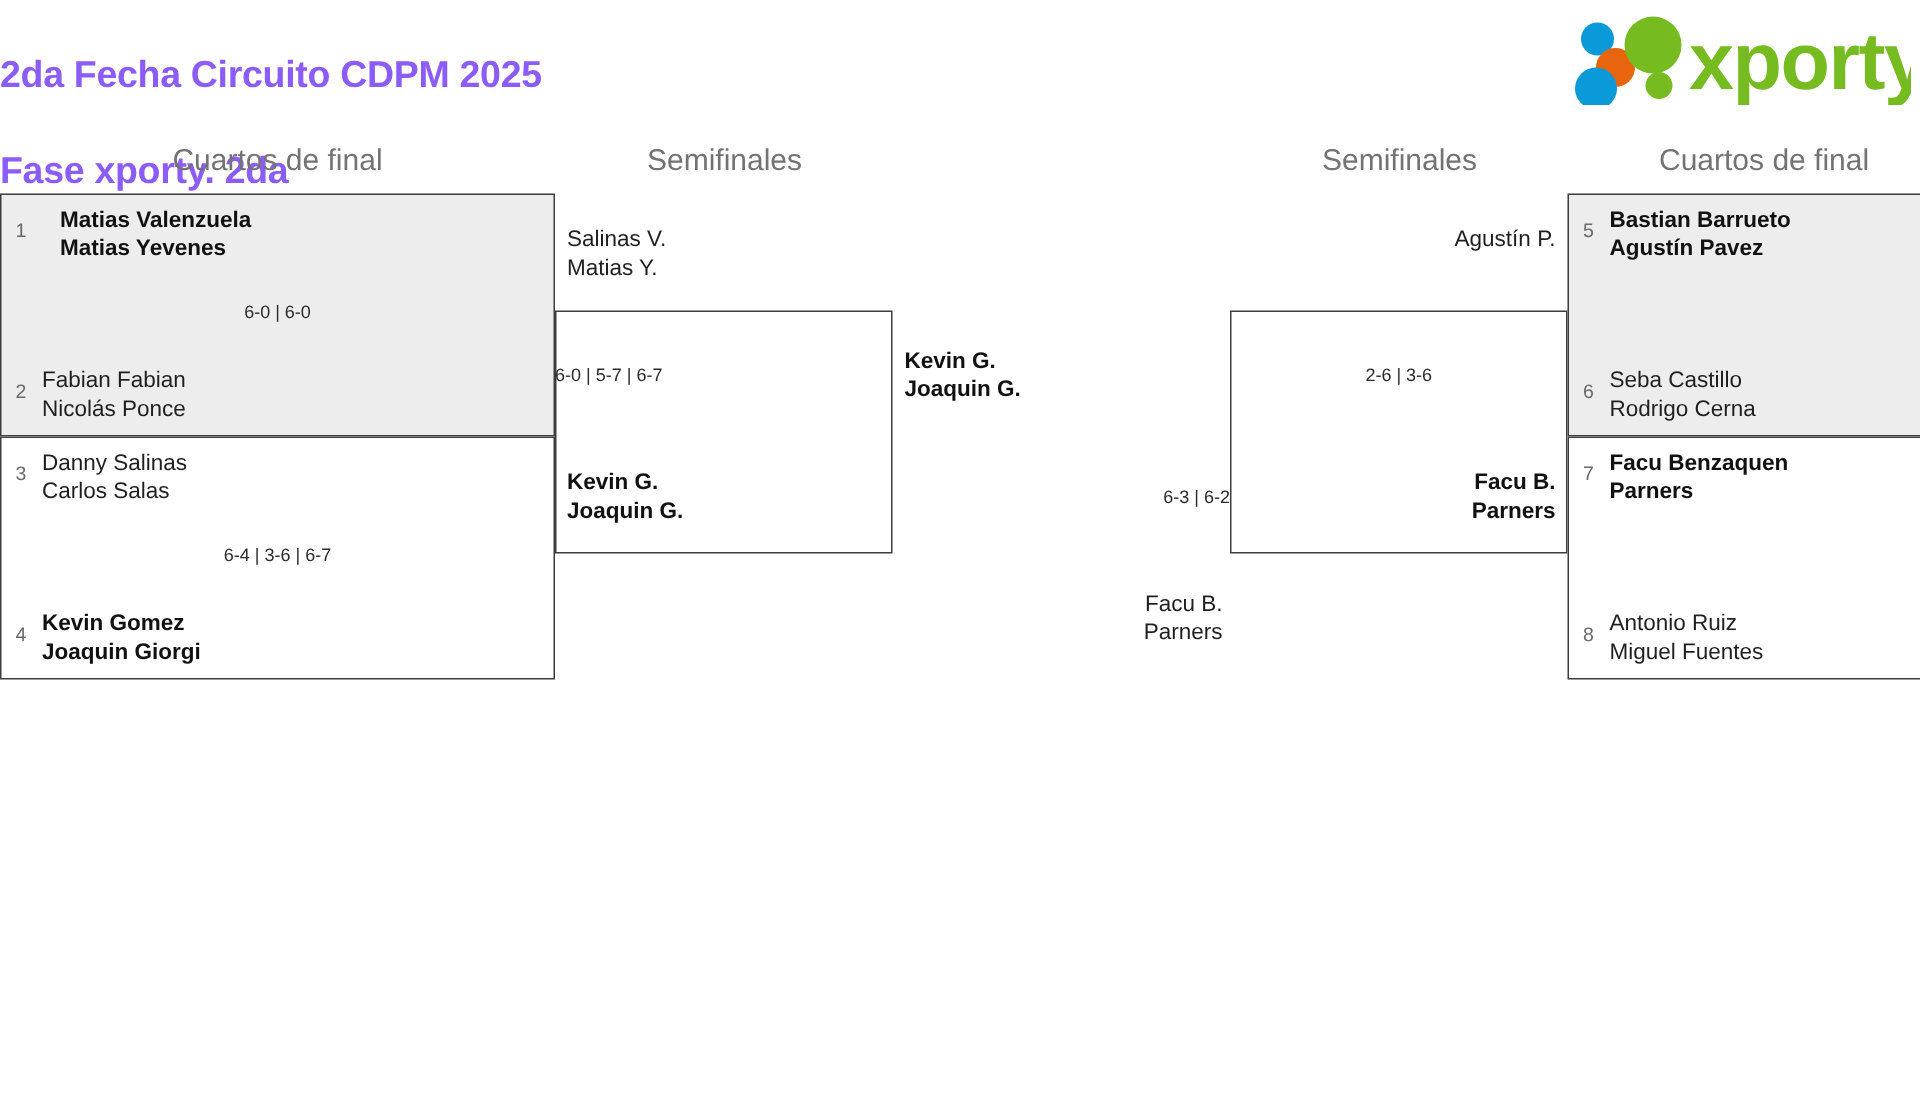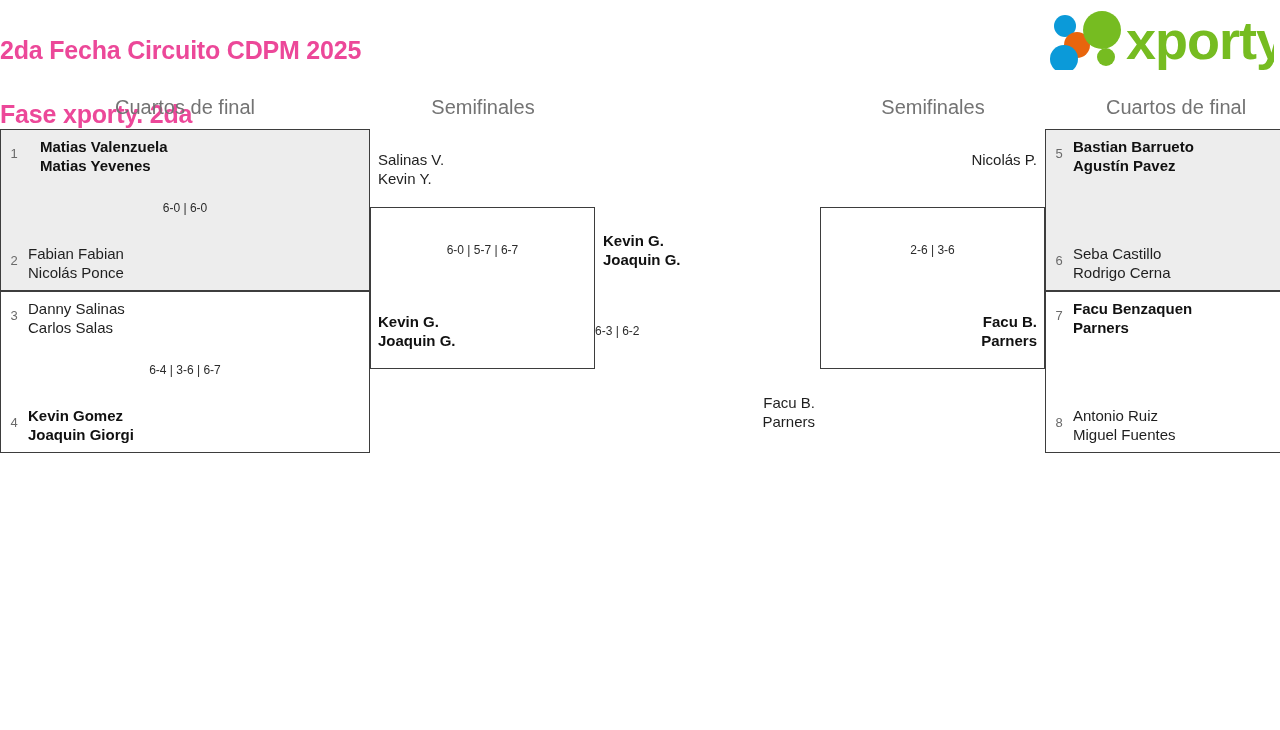--- a/index.html
+++ b/index.html
@@ -25,21 +25,21 @@
   
   .page-title {
     position: absolute;
     left: 0px;
     top: 2px;
     width: 820px;
     font-size: 25px;
     line-height: 32px;
     font-weight: 700;
     letter-spacing: -0.2px;
-    color: #ec4899;
+    color: #8b5cf6;
     white-space: pre-line;
   }
 
   .brand-logo {
     position: absolute;
     right: 6px;
     top: 4px;
     width: 230px;
     height: 66px;
   }
@@ -146,42 +146,42 @@
   <div class="seed" style="left:6px;  top:415px; width:16px; text-align:center;">4</div>
   <div class="team win ta-left" style="left:28px; top:406px; width:300px;">
     <span class="ln">Kevin Gomez</span>
     <span class="ln">Joaquin Giorgi</span>
   </div>
 
   <div class="mbox" style="left:370px; top:207px; width:225px; height:162px;"></div>
 
   <div class="team ta-left" style="left:378px; top:150px; width:210px;">
     <span class="ln">Salinas V.</span>
-    <span class="ln">Kevin Y.</span>
-  </div>
-  <div class="score" style="left:370px; top:241px; width:225px; text-align:center;">6-0 | 5-7 | 6-7</div>
+    <span class="ln">Matias Y.</span>
+  </div>
+  <div class="score" style="left:370px; top:241px; width:225px; text-align:left;">6-0 | 5-7 | 6-7</div>
   <div class="team win ta-left" style="left:378px; top:312px; width:210px;">
     <span class="ln">Kevin G.</span>
     <span class="ln">Joaquin G.</span>
   </div>
 
   <div class="team win ta-left" style="left:603px; top:231px; width:200px;">
     <span class="ln">Kevin G.</span>
     <span class="ln">Joaquin G.</span>
   </div>
-  <div class="score" style="left:595px; top:322px; width:225px; text-align:left;">6-3 | 6-2</div>
+  <div class="score" style="left:595px; top:322px; width:225px; text-align:right;">6-3 | 6-2</div>
   <div class="team ta-right" style="left:615px; top:393px; width:200px;">
     <span class="ln">Facu B.</span>
     <span class="ln">Parners</span>
   </div>
 
   <div class="mbox" style="left:820px; top:207px; width:225px; height:162px;"></div>
 
   <div class="team ta-right" style="left:827px; top:150px; width:210px;">
-    <span class="ln">Nicolás P.</span>
+    <span class="ln">Agustín P.</span>
   </div>
   <div class="score" style="left:820px; top:241px; width:225px; text-align:center;">2-6 | 3-6</div>
   <div class="team win ta-right" style="left:827px; top:312px; width:210px;">
     <span class="ln">Facu B.</span>
     <span class="ln">Parners</span>
   </div>
 
   <div class="mbox shaded" style="left:1045px; top:129px; width:370px; height:162px;"></div>
 
   <div class="seed" style="left:1051px; top:146px; width:16px; text-align:center;">5</div>

